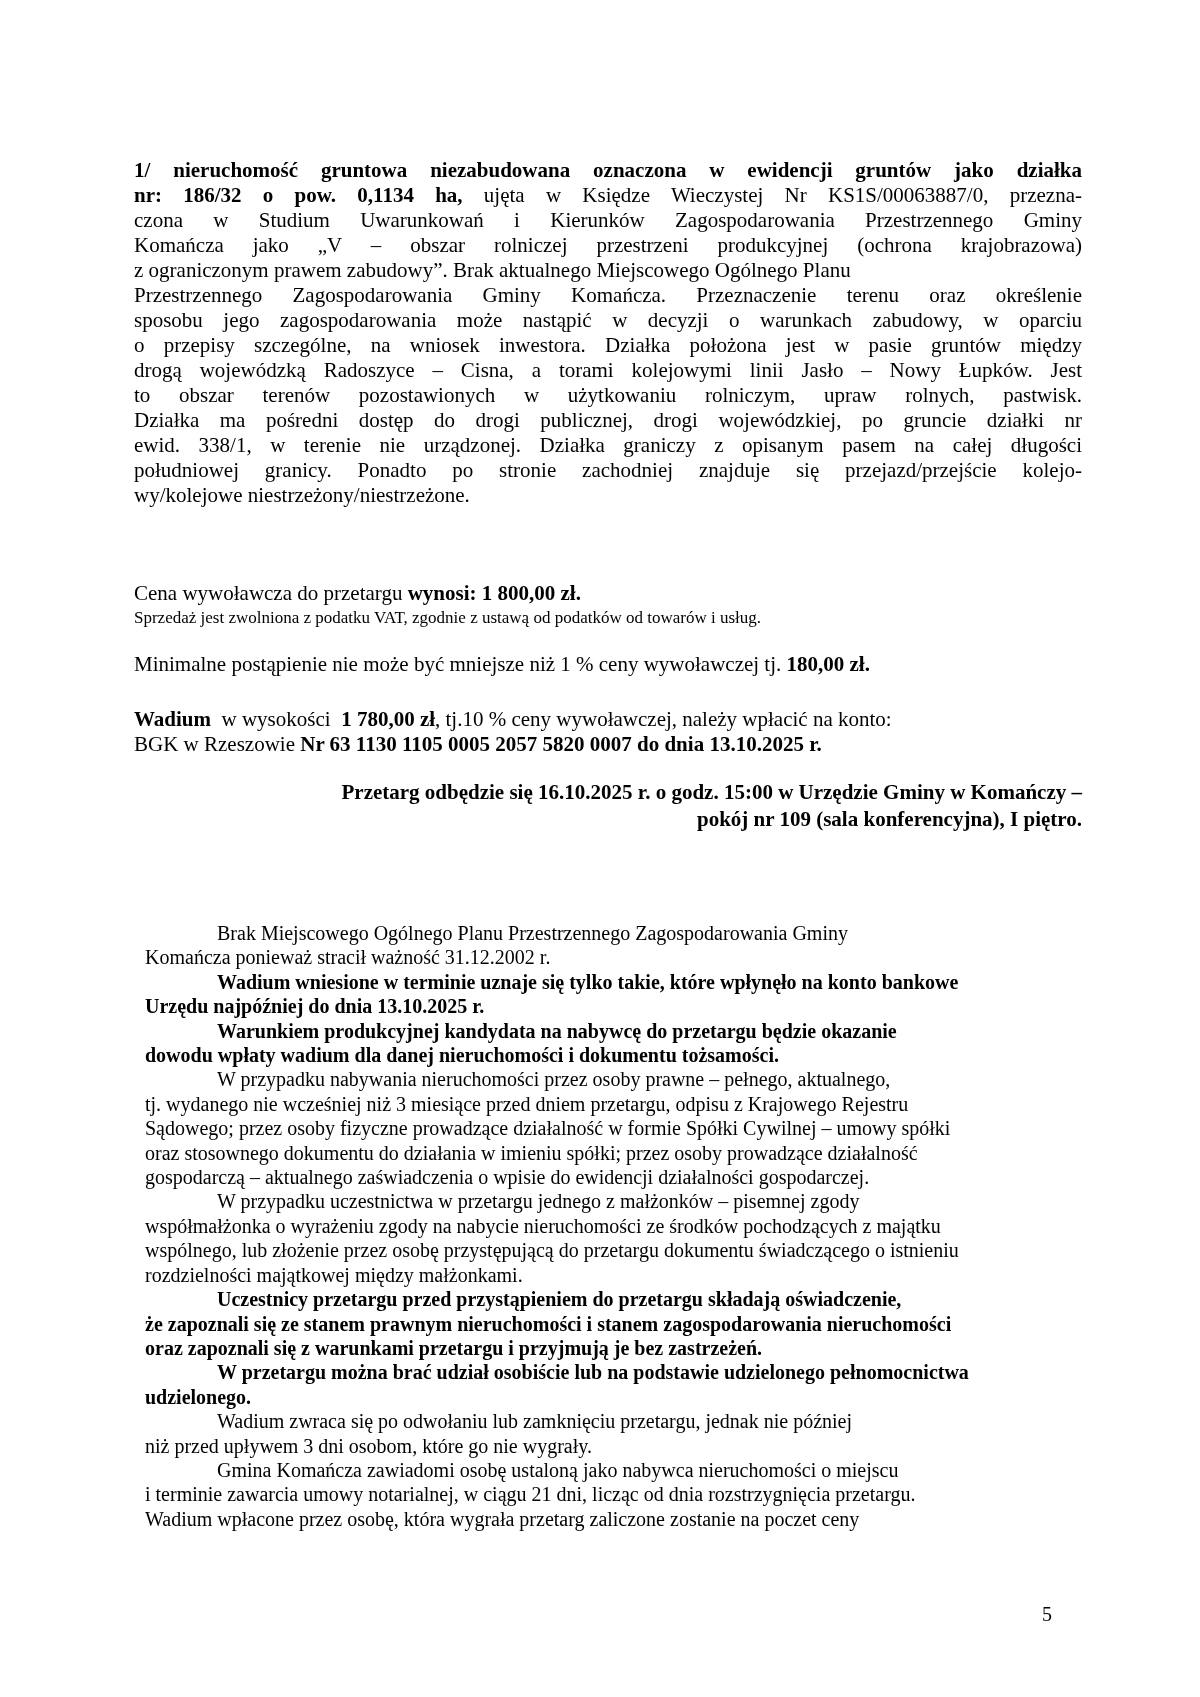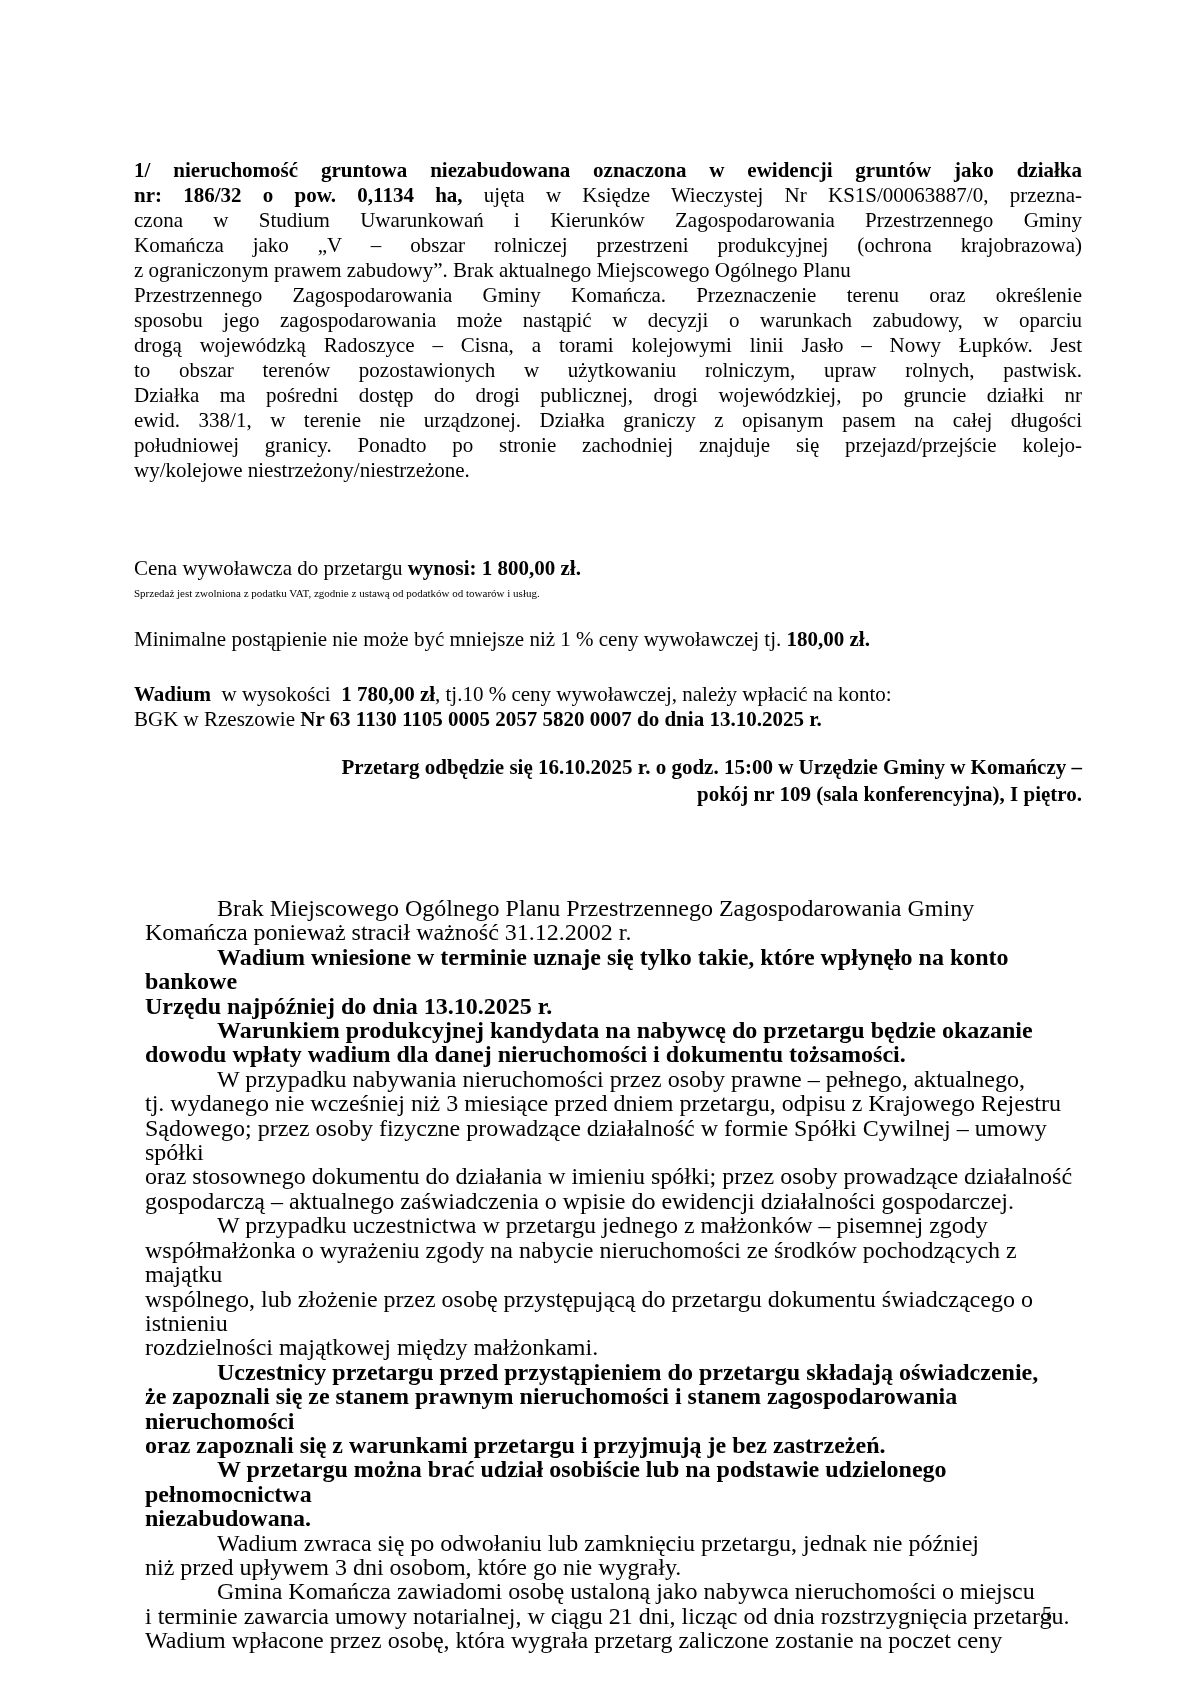--- a/index.html
+++ b/index.html
@@ -11,26 +11,26 @@
     background: #ffffff;
     color: #000000;
     font-family: "Liberation Serif", "DejaVu Serif", serif;
     padding: 134px 118px 0 134px;
     overflow: hidden;
     margin-top: 24px;
   }
   .line { white-space: normal; }
   .justify { text-align: justify; text-align-last: justify; text-justify: inter-word; }
   .indent { text-indent: 72px; }
-  .small { font-size: 11px; line-height: 24px; }
+  .small { font-size: 17px; line-height: 24px; }
   .b { font-weight: 700; }
   .u { text-decoration-thickness: 2.5px; text-underline-offset: 4px; }
 
   [data-name="offer-section"] { font-size: 21px; line-height: 25px; }
-  [data-name="terms-section"] { font-size: 24px; line-height: 24.4px; margin-top: 88px; margin-left: 11px; }
+  [data-name="terms-section"] { font-size: 20px; line-height: 24.4px; margin-top: 88px; margin-left: 11px; }
 
   [data-name="starting-price"]  { margin-top: 73px; }
   [data-name="minimum-bid"]     { margin-top: 22px; }
   [data-name="deposit-info"]    { margin-top: 30px; }
   [data-name="auction-date"]    { margin-top: 22px; line-height: 27px; text-align: right; }
 
   .page-number {
     position: absolute;
     top: 1578px;
     left: 1042px;
@@ -45,20 +45,21 @@
   <div data-name="document-body">
       <div data-name="offer-section">
         <div class="block" data-name="property-description">
           <div class="line justify" data-name="text-line"><span class="b" data-name="text-segment">1/ nieruchomość gruntowa niezabudowana oznaczona w ewidencji gruntów jako działka</span></div>
           <div class="line justify" data-name="text-line"><span class="b" data-name="text-segment">nr: 186/32 o pow. 0,1134 ha,</span><span class="" data-name="text-segment"> ujęta w Księdze Wieczystej Nr KS1S/00063887/0, przezna-</span></div>
           <div class="line justify" data-name="text-line"><span class="" data-name="text-segment">czona w Studium Uwarunkowań i Kierunków Zagospodarowania Przestrzennego Gminy</span></div>
           <div class="line justify" data-name="text-line"><span class="" data-name="text-segment">Komańcza jako „V – obszar rolniczej przestrzeni produkcyjnej (ochrona krajobrazowa)</span></div>
           <div class="line" data-name="text-line"><span class="" data-name="text-segment">z ograniczonym prawem zabudowy”. Brak aktualnego Miejscowego Ogólnego Planu</span></div>
           <div class="line justify" data-name="text-line"><span class="" data-name="text-segment">Przestrzennego Zagospodarowania Gminy Komańcza. Przeznaczenie terenu oraz określenie</span></div>
           <div class="line justify" data-name="text-line"><span class="" data-name="text-segment">sposobu jego zagospodarowania może nastąpić w decyzji o warunkach zabudowy, w oparciu</span></div>
+          <div class="line justify" data-name="text-line"><span class="" data-name="text-segment">o przepisy szczególne, na wniosek inwestora. Działka położona jest w pasie gruntów między</span></div>
           <div class="line justify" data-name="text-line"><span class="" data-name="text-segment">drogą wojewódzką Radoszyce – Cisna, a torami kolejowymi linii Jasło – Nowy Łupków. Jest</span></div>
           <div class="line justify" data-name="text-line"><span class="" data-name="text-segment">to obszar terenów pozostawionych w użytkowaniu rolniczym, upraw rolnych, pastwisk.</span></div>
           <div class="line justify" data-name="text-line"><span class="" data-name="text-segment">Działka ma pośredni dostęp do drogi publicznej, drogi wojewódzkiej, po gruncie działki nr</span></div>
           <div class="line justify" data-name="text-line"><span class="" data-name="text-segment">ewid. 338/1, w terenie nie urządzonej. Działka graniczy z opisanym pasem na całej długości</span></div>
           <div class="line justify" data-name="text-line"><span class="" data-name="text-segment">południowej granicy. Ponadto po stronie zachodniej znajduje się przejazd/przejście kolejo-</span></div>
           <div class="line" data-name="text-line"><span class="" data-name="text-segment">wy/kolejowe niestrzeżony/niestrzeżone.</span></div>
         </div>
         <div class="block" data-name="starting-price">
           <div class="line" data-name="text-line"><span class="" data-name="text-segment">Cena wywoławcza do przetargu </span><span class="b" data-name="text-segment">wynosi: 1 800,00 zł.</span></div>
           <div class="line small" data-name="text-line"><span class="" data-name="text-segment">Sprzedaż jest zwolniona z podatku VAT, zgodnie z ustawą od podatków od towarów i usług.</span></div>
@@ -101,21 +102,21 @@
           <div class="line" data-name="text-line"><span class="" data-name="text-segment">wspólnego, lub złożenie przez osobę przystępującą do przetargu dokumentu świadczącego o istnieniu</span></div>
           <div class="line" data-name="text-line"><span class="" data-name="text-segment">rozdzielności majątkowej między małżonkami.</span></div>
         </div>
         <div class="block" data-name="participants-declaration">
           <div class="line indent" data-name="text-line"><span class="b" data-name="text-segment">Uczestnicy przetargu przed przystąpieniem do przetargu składają oświadczenie,</span></div>
           <div class="line" data-name="text-line"><span class="b" data-name="text-segment">że zapoznali się ze stanem prawnym nieruchomości i stanem zagospodarowania nieruchomości</span></div>
           <div class="line" data-name="text-line"><span class="b" data-name="text-segment">oraz zapoznali się z warunkami przetargu i przyjmują je bez zastrzeżeń.</span></div>
         </div>
         <div class="block" data-name="proxy-participation">
           <div class="line indent" data-name="text-line"><span class="b" data-name="text-segment">W przetargu można brać udział osobiście lub na podstawie udzielonego pełnomocnictwa</span></div>
-          <div class="line" data-name="text-line"><span class="b" data-name="text-segment">niezabudowana.</span></div>
+          <div class="line" data-name="text-line"><span class="b" data-name="text-segment">udzielonego.</span></div>
         </div>
         <div class="block" data-name="deposit-refund">
           <div class="line indent" data-name="text-line"><span class="" data-name="text-segment">Wadium zwraca się po odwołaniu lub zamknięciu przetargu, jednak nie później</span></div>
           <div class="line" data-name="text-line"><span class="" data-name="text-segment">niż przed upływem 3 dni osobom, które go nie wygrały.</span></div>
         </div>
         <div class="block" data-name="notarial-agreement-notice">
           <div class="line indent" data-name="text-line"><span class="" data-name="text-segment">Gmina Komańcza zawiadomi osobę ustaloną jako nabywca nieruchomości o miejscu</span></div>
           <div class="line" data-name="text-line"><span class="" data-name="text-segment">i terminie zawarcia umowy notarialnej, w ciągu 21 dni, licząc od dnia rozstrzygnięcia przetargu.</span></div>
           <div class="line" data-name="text-line"><span class="" data-name="text-segment">Wadium wpłacone przez osobę, która wygrała przetarg zaliczone zostanie na poczet ceny</span></div>
         </div>

